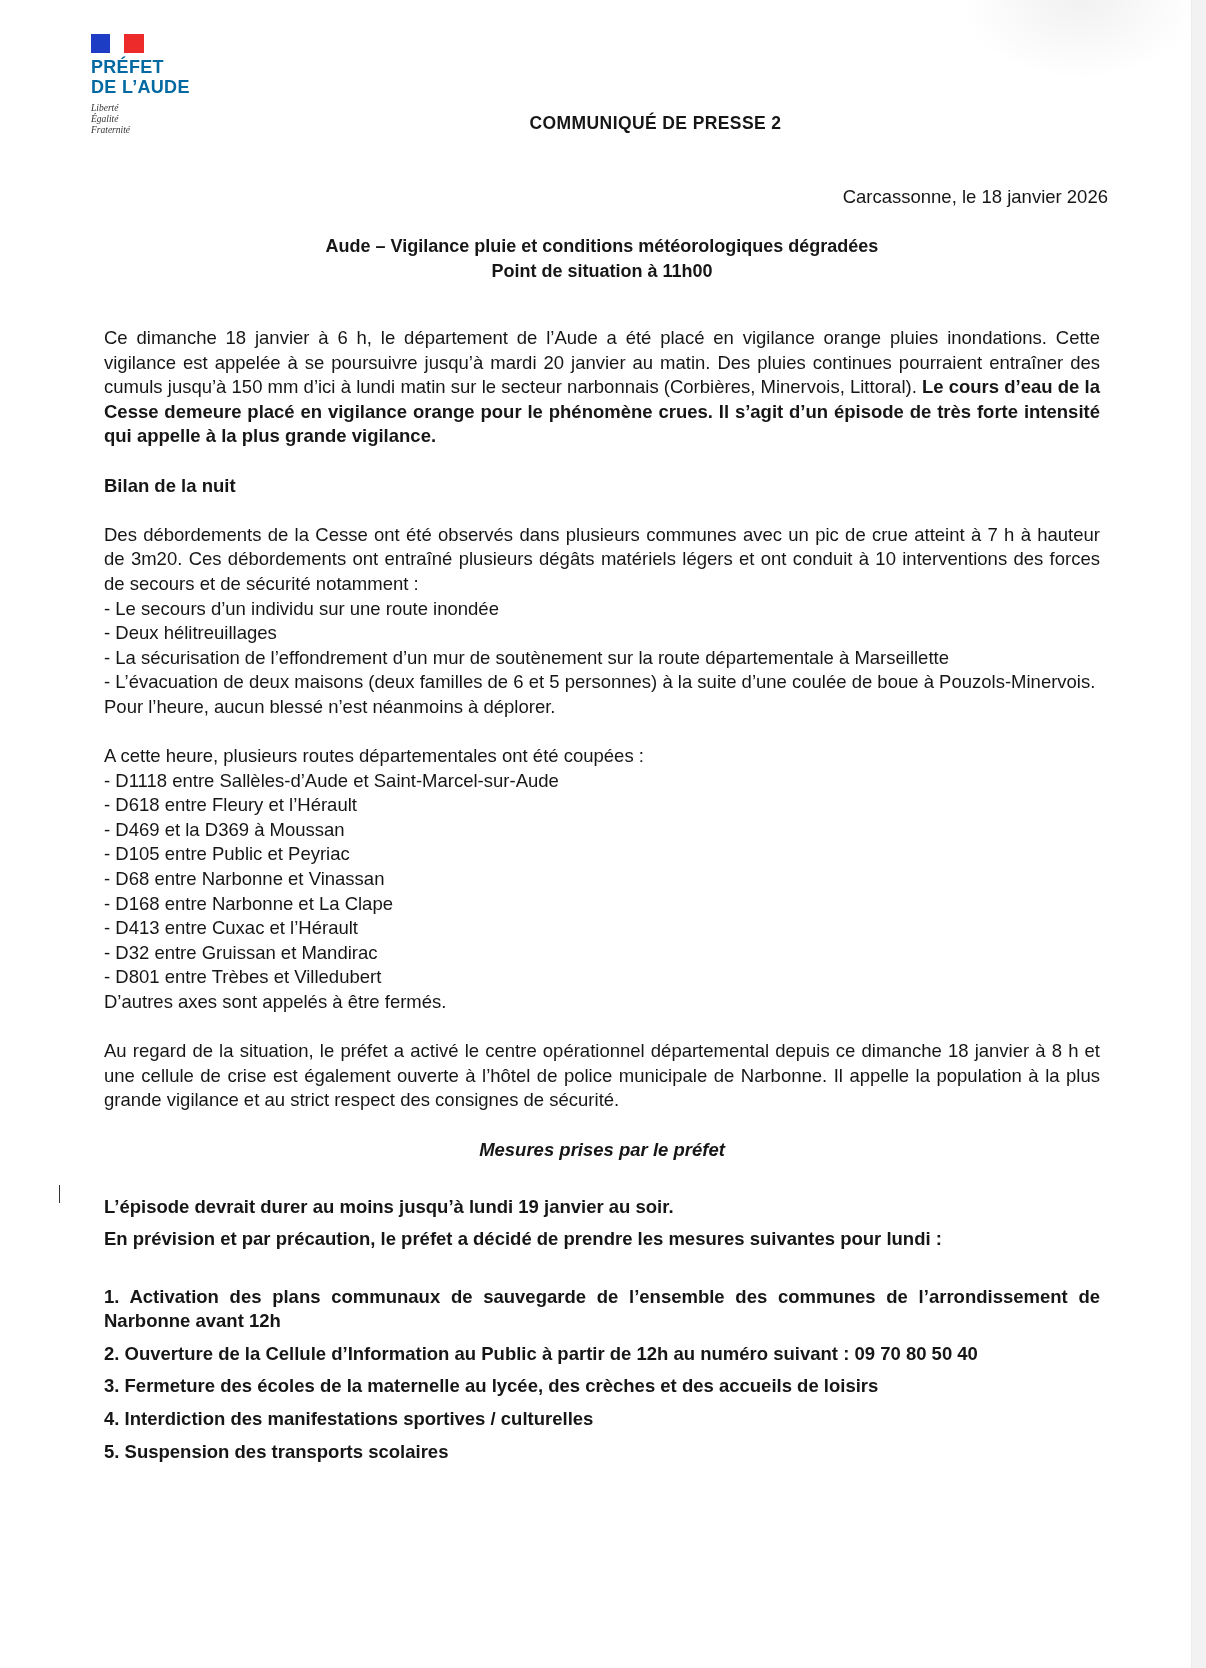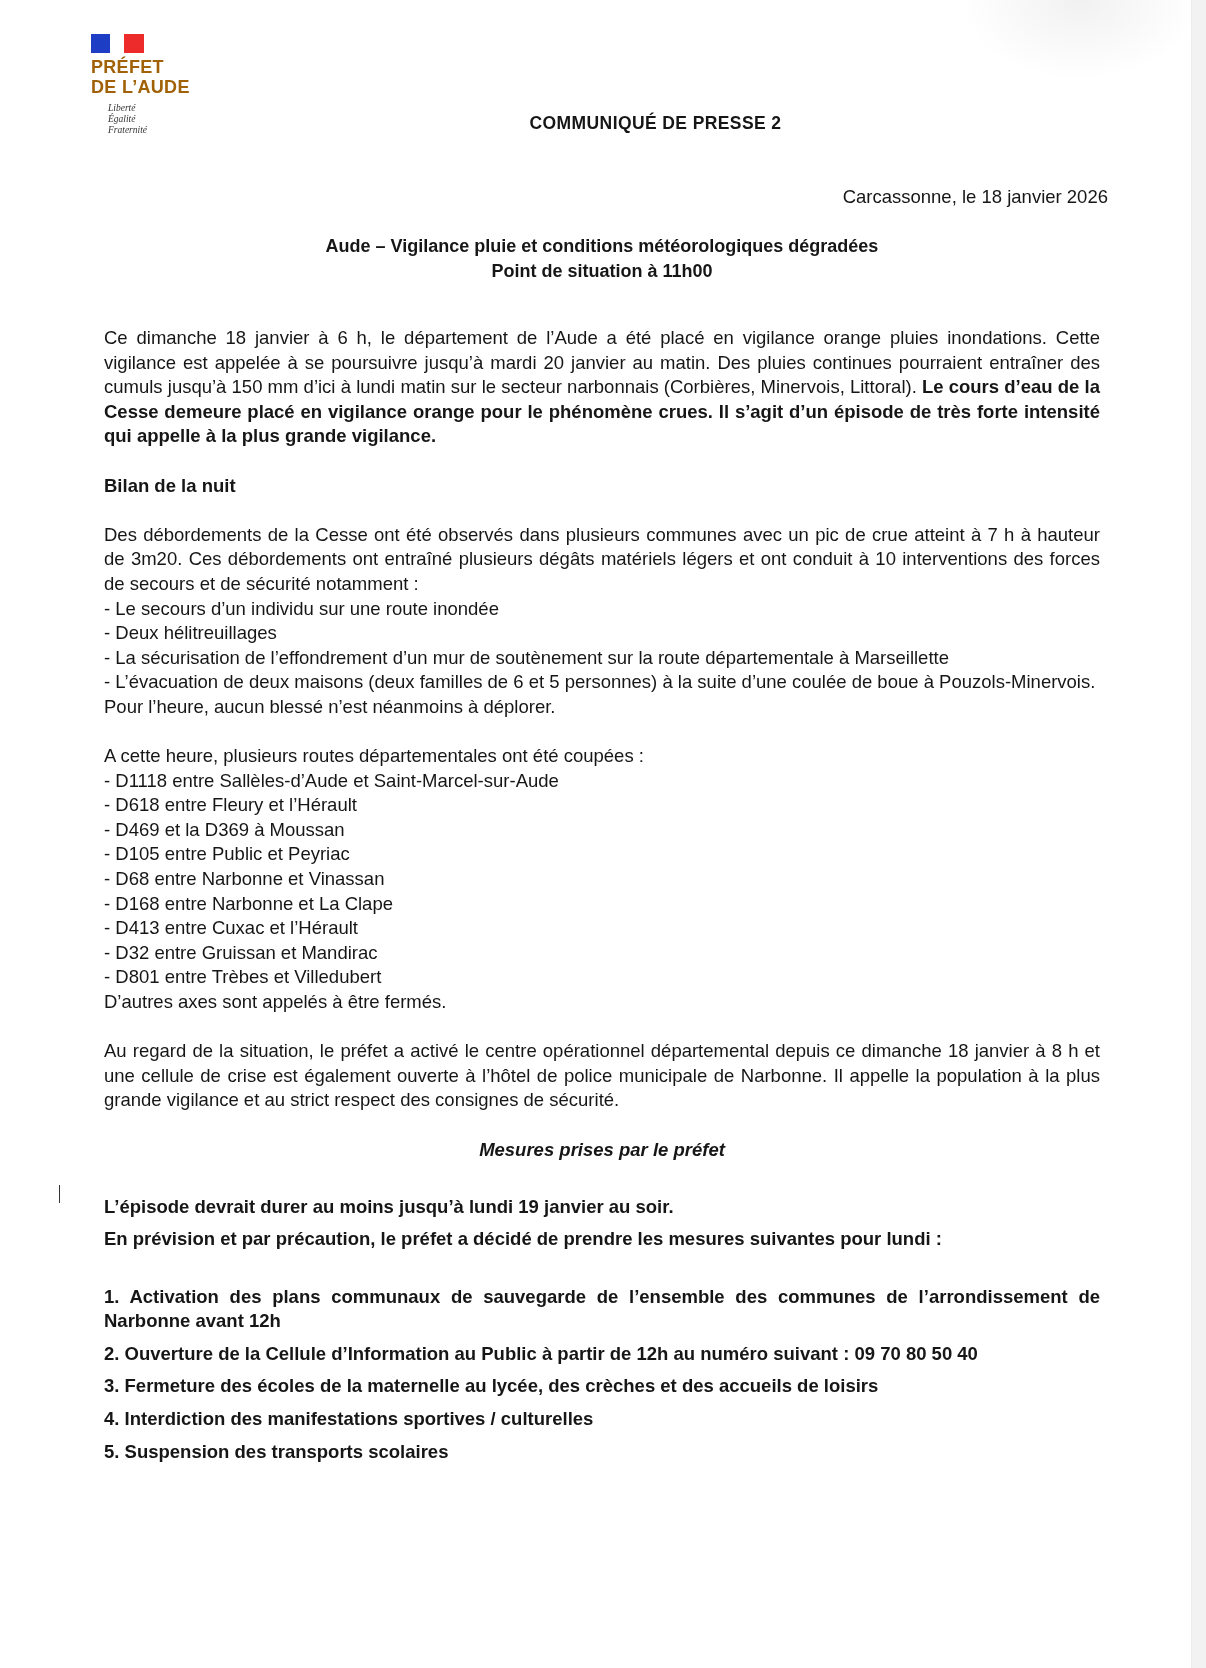--- a/index.html
+++ b/index.html
@@ -20,25 +20,25 @@
     position: absolute; left: 59px; top: 1185px; width: 1px; height: 18px; background: #333;
   }
   
   .logo { position: absolute; left: 91px; top: 34px; }
   .flag { display: flex; width: 53px; height: 19px; }
   .flag .blue { width: 19px; background: #1d3ec4; }
   .flag .white { width: 14px; background: #ffffff; }
   .flag .red { width: 20px; background: #ee2b2b; }
   .logo-title {
     margin-top: 4px; font-family: "Liberation Sans", sans-serif; font-weight: bold;
-    font-size: 18px; line-height: 20px; color: #a16207; letter-spacing: 0.3px;
+    font-size: 18px; line-height: 20px; color: #0369a1; letter-spacing: 0.3px;
   }
   .logo-motto {
     margin-top: 6px; font-family: "Liberation Serif", serif; font-style: italic;
-    font-size: 9.5px; line-height: 11px; color: #333; margin-left: 17px;
+    font-size: 9.5px; line-height: 11px; color: #333;
   }
   
   .press-title {
     position: absolute; top: 113px; left: 0; width: 1311px; text-align: center;
     font-family: "Liberation Sans", sans-serif; font-weight: bold; font-size: 17.5px; letter-spacing: 0.4px;
   }
   .date-line {
     position: absolute; top: 186px; right: 98px;
     font-family: "Liberation Sans", sans-serif; font-size: 18.5px;
   }

